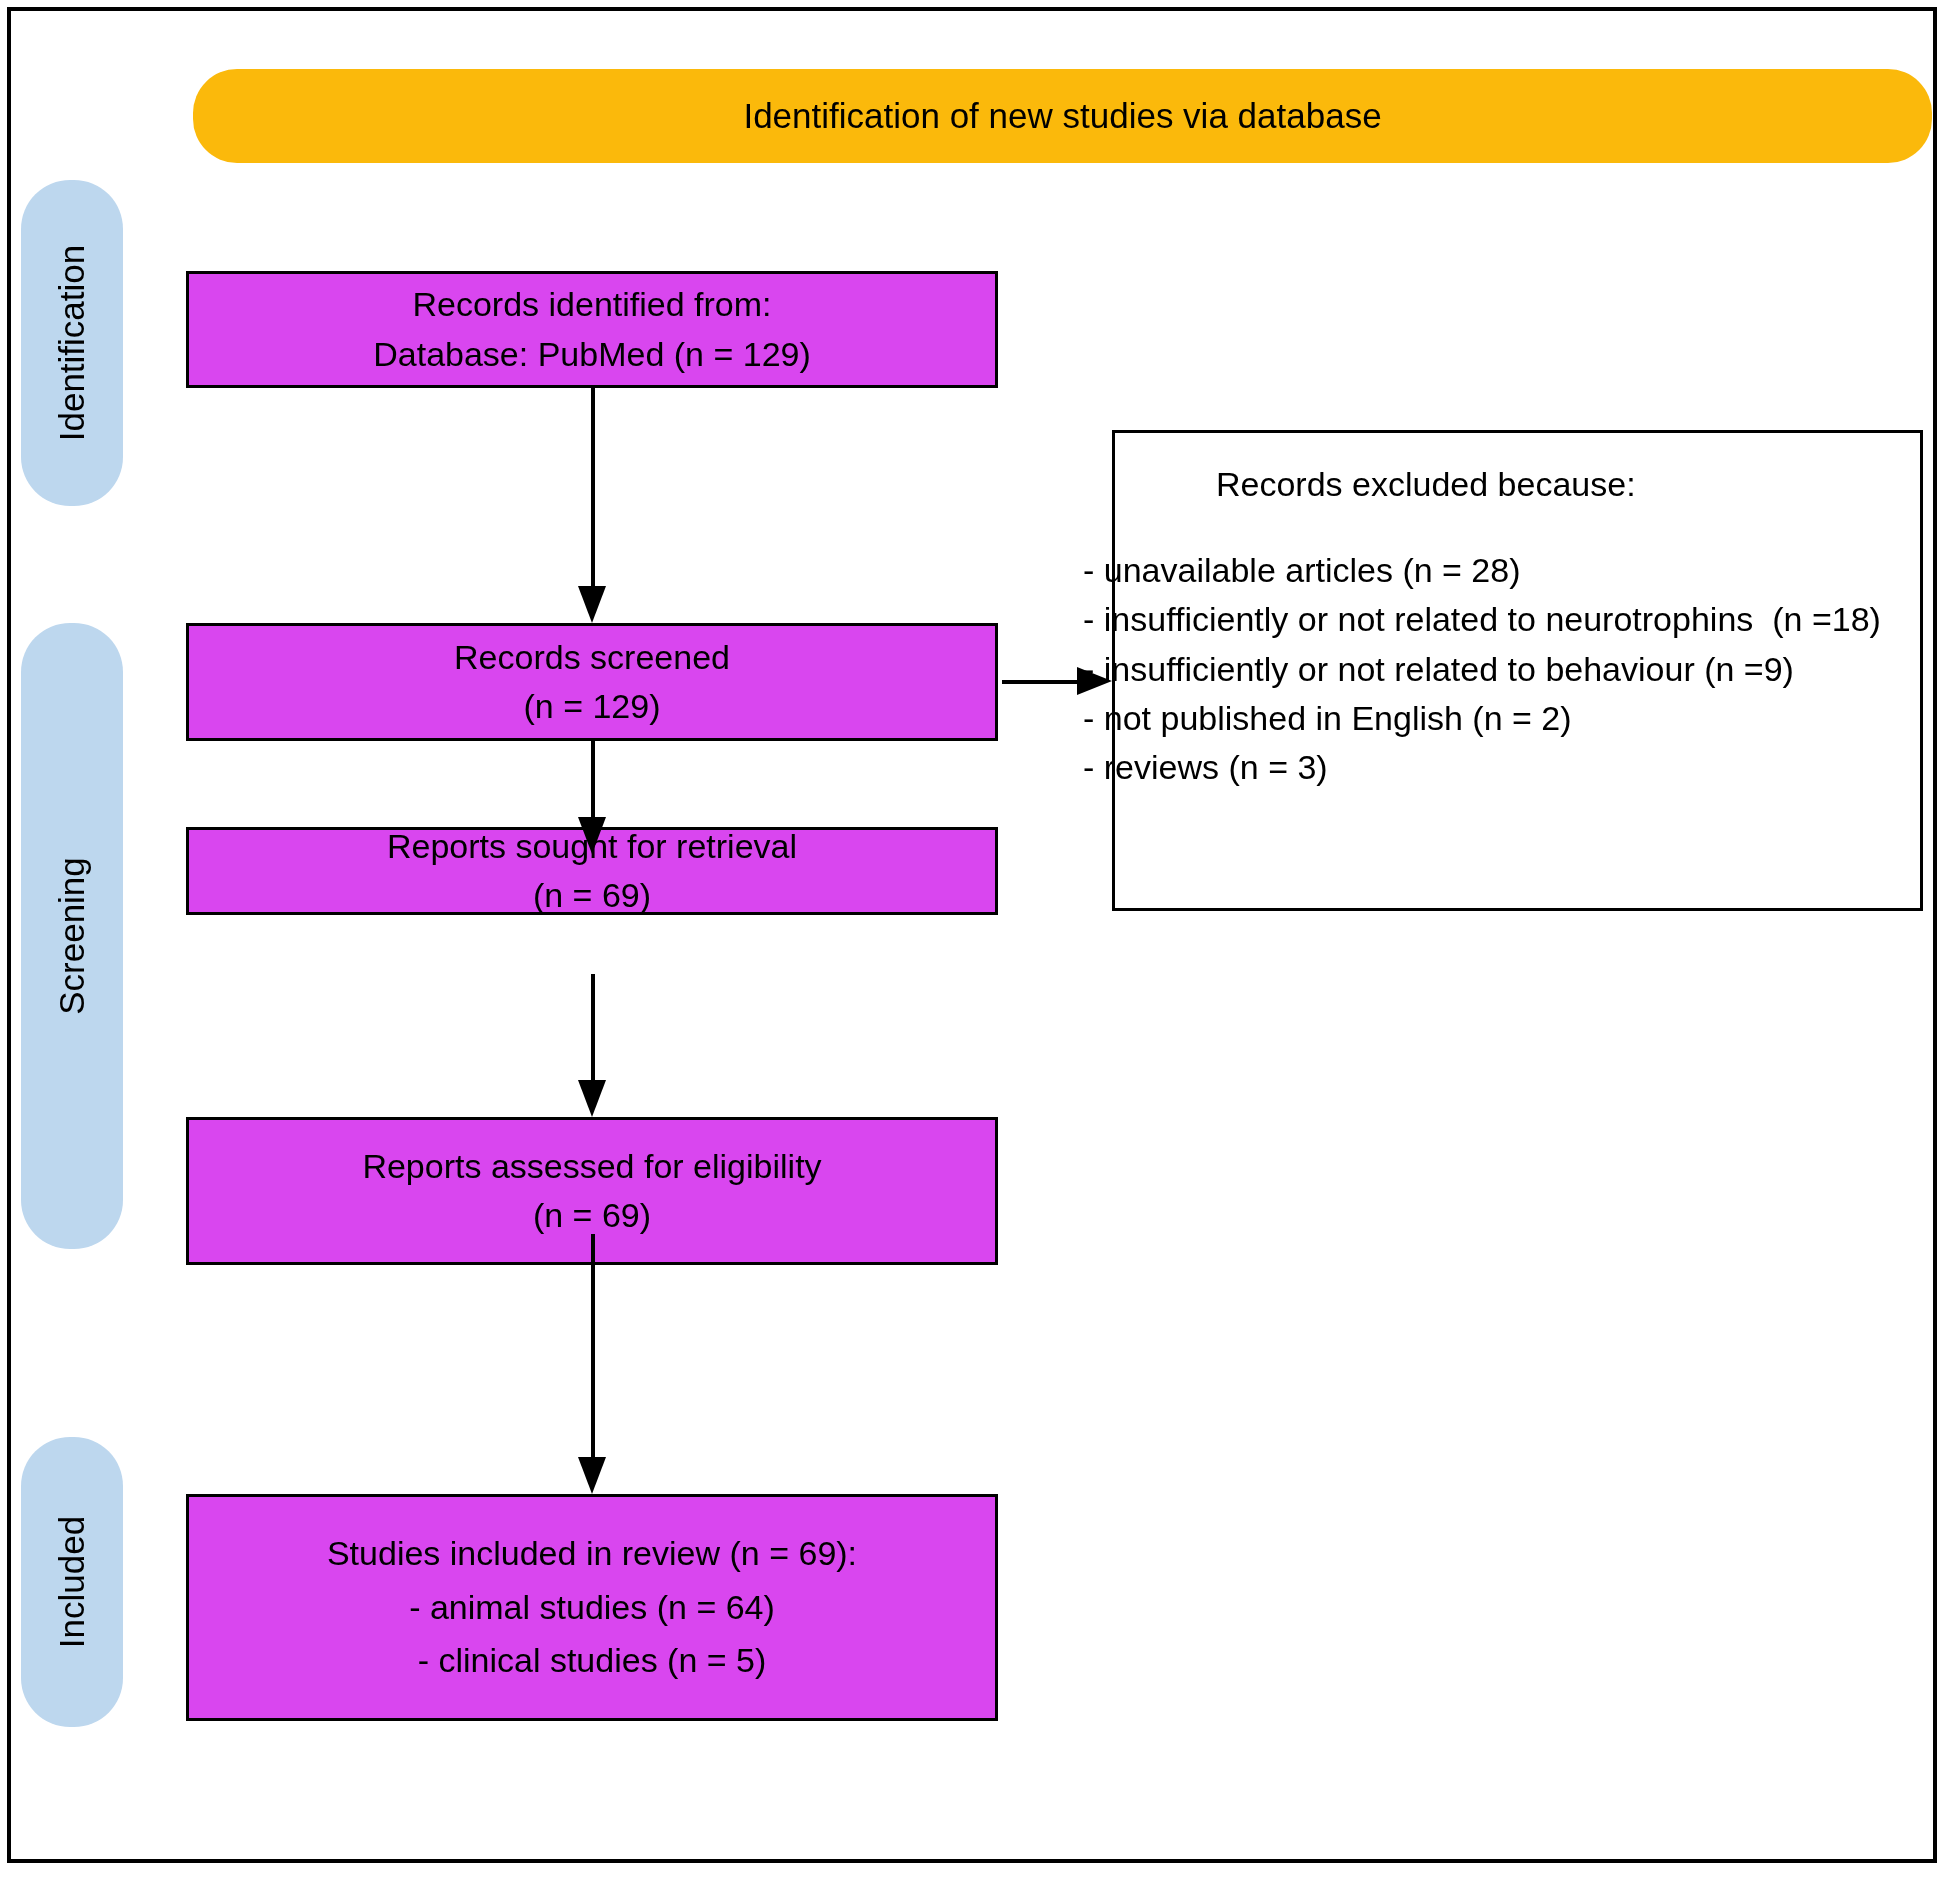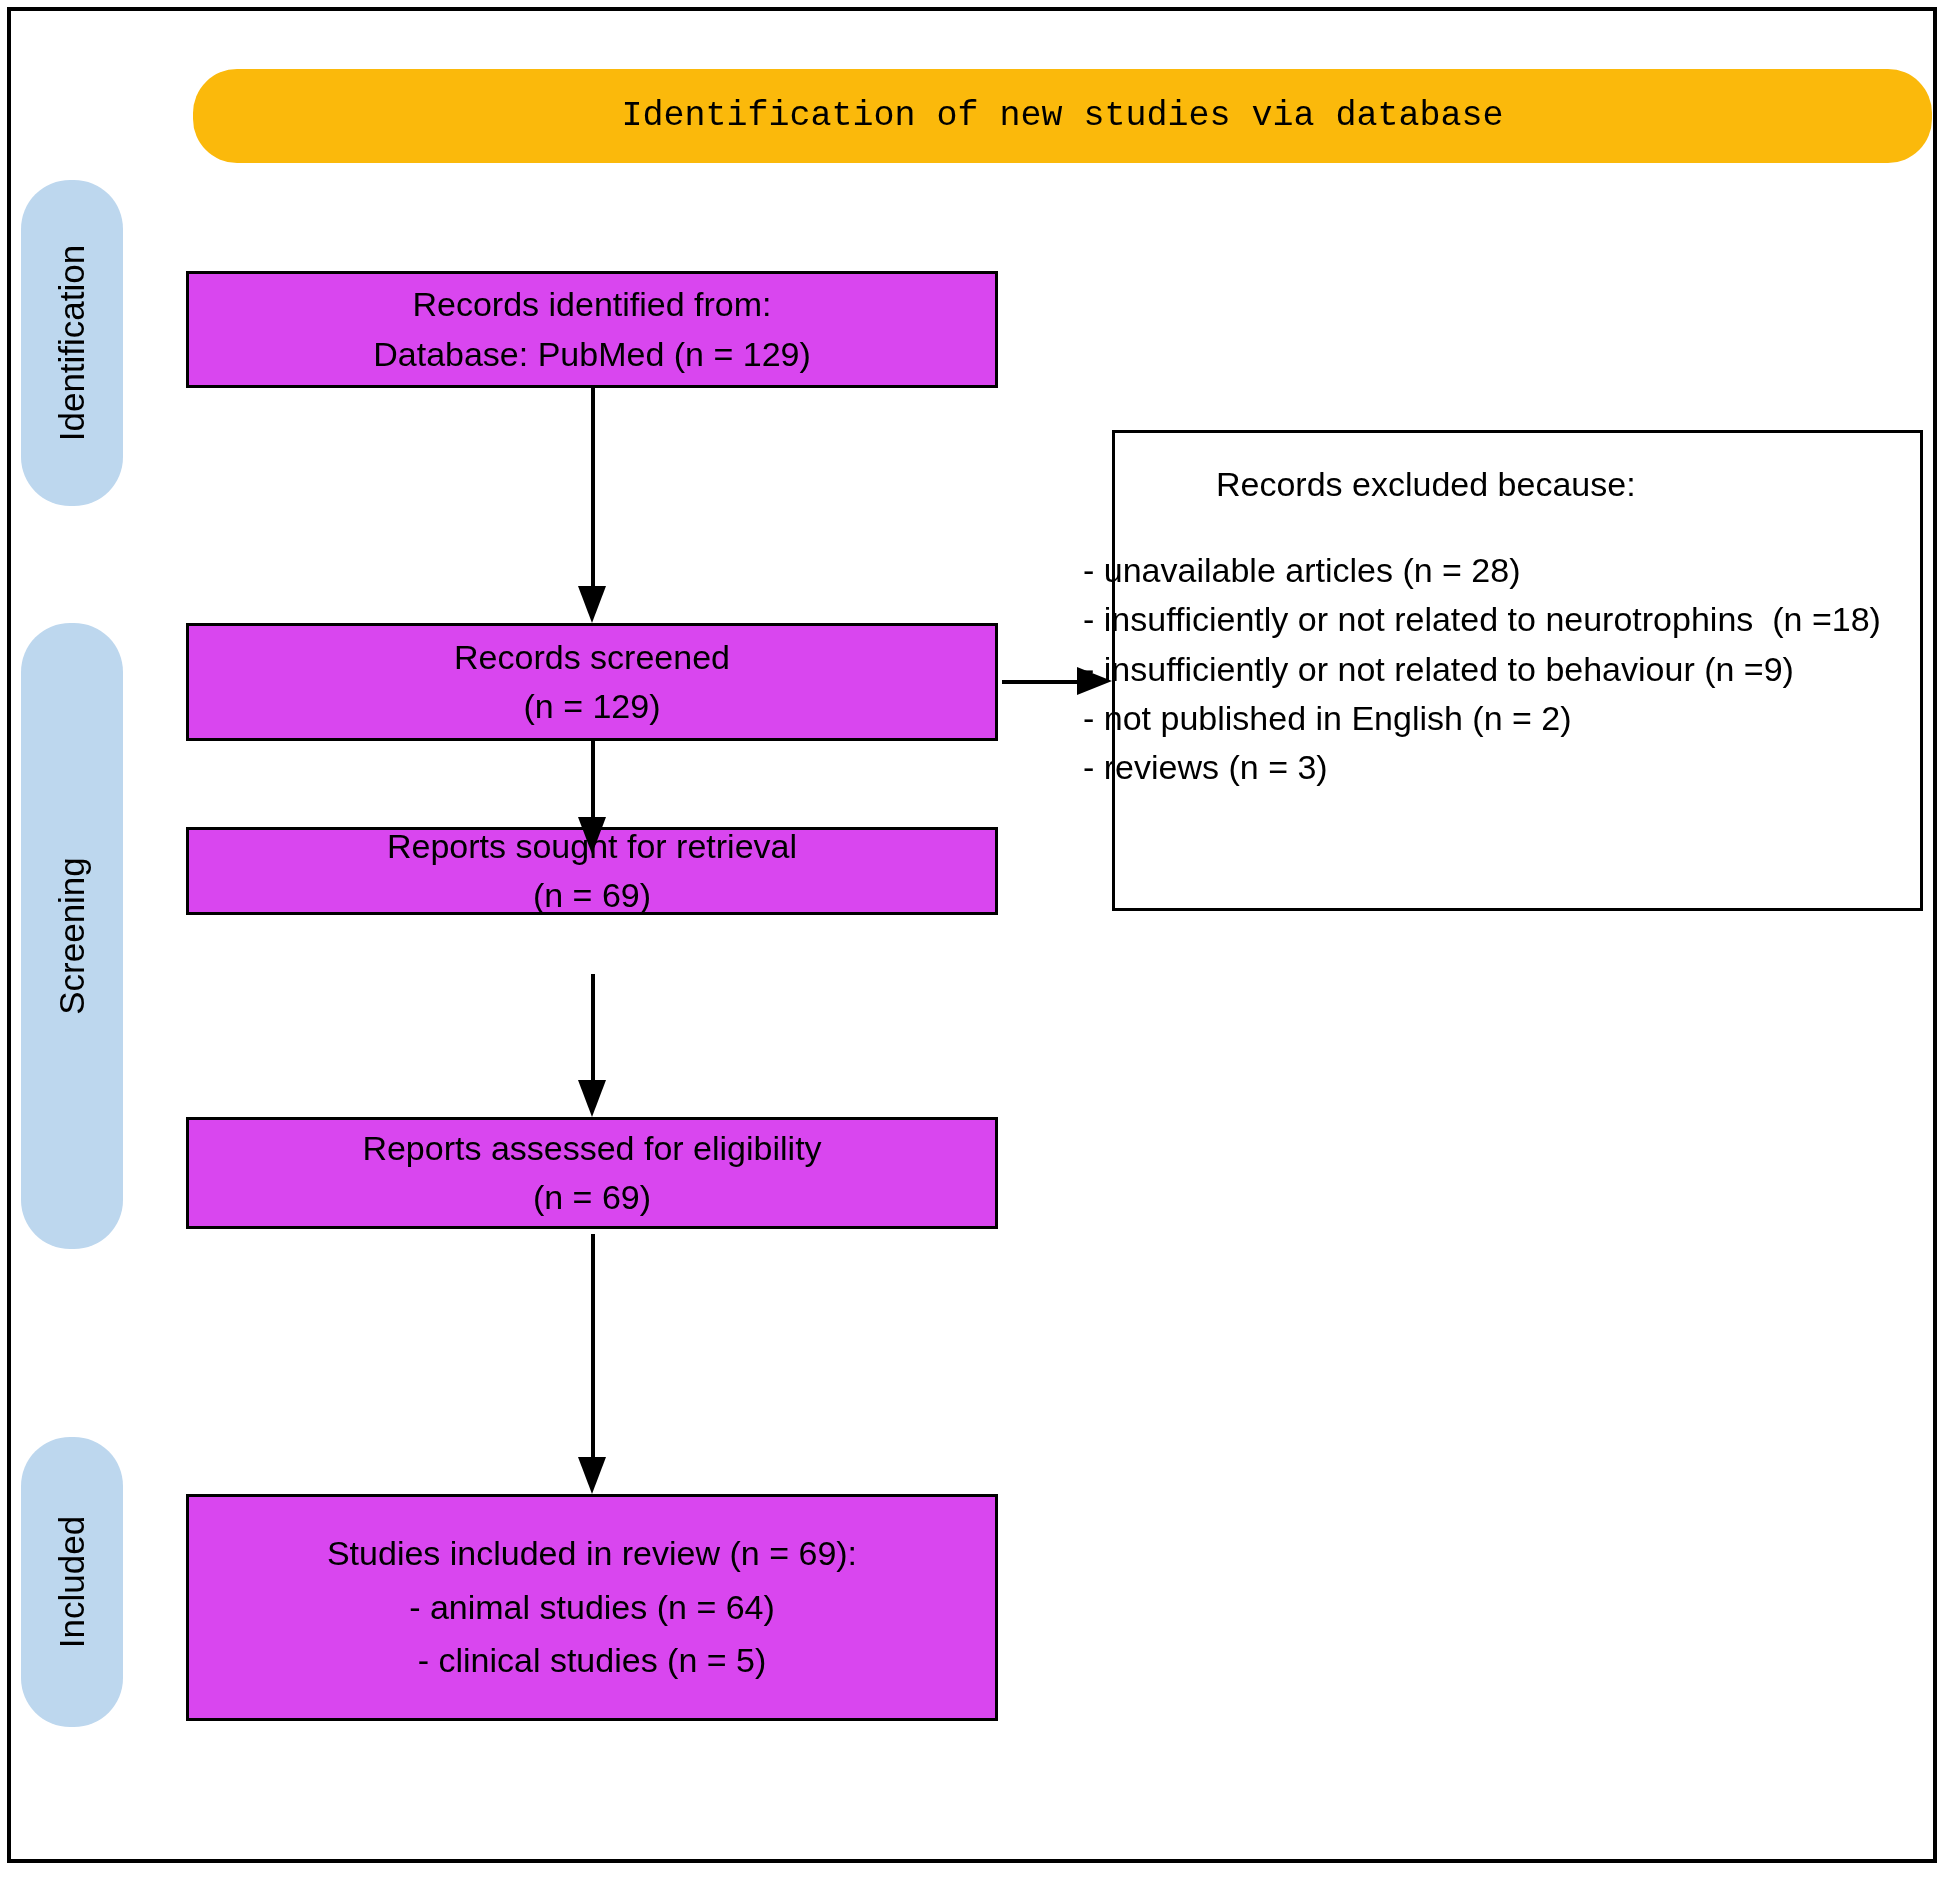--- a/index.html
+++ b/index.html
@@ -55,21 +55,21 @@
     border-left:35px solid #000;
   }
 </style>
 </head>
 <body>
 
 <div class="canvas">
 
   <div class="frame"></div>
 
-  <div class="banner" style="background: rgb(251, 185, 11); font-family: Liberation Mono, monospace;">
+  <div class="banner" style="background: rgb(251, 185, 11);">
     <span>Identification of new studies via database</span>
   </div>
 
   <div class="stage" style="top: 180px; height: 326px; background: rgb(189, 215, 238);">
     <span class="vlabel">Identification</span>
   </div>
   <div class="stage" style="top: 623px; height: 626px; background: rgb(189, 215, 238);">
     <span class="vlabel">Screening</span>
   </div>
   <div class="stage" style="top: 1437px; height: 290px; background: rgb(189, 215, 238);">
@@ -84,21 +84,21 @@
   <div class="fbox" style="top:623px; height:118px;">
     <div>Records screened</div>
     <div>(n = 129)</div>
   </div>
 
   <div class="fbox" style="top:827px; height:88px;">
     <div>Reports sought for retrieval</div>
     <div>(n = 69)</div>
   </div>
 
-  <div class="fbox" style="top:1117px; height:112px;">
+  <div class="fbox" style="top:1117px; height:148px;">
     <div>Reports assessed for eligibility</div>
     <div>(n = 69)</div>
   </div>
 
   <div class="fbox tall" style="top:1494px; height:227px;">
     <div>Studies included in review (n = 69):</div>
     <div>- animal studies (n = 64)</div>
     <div>- clinical studies (n = 5)</div>
   </div>
 

